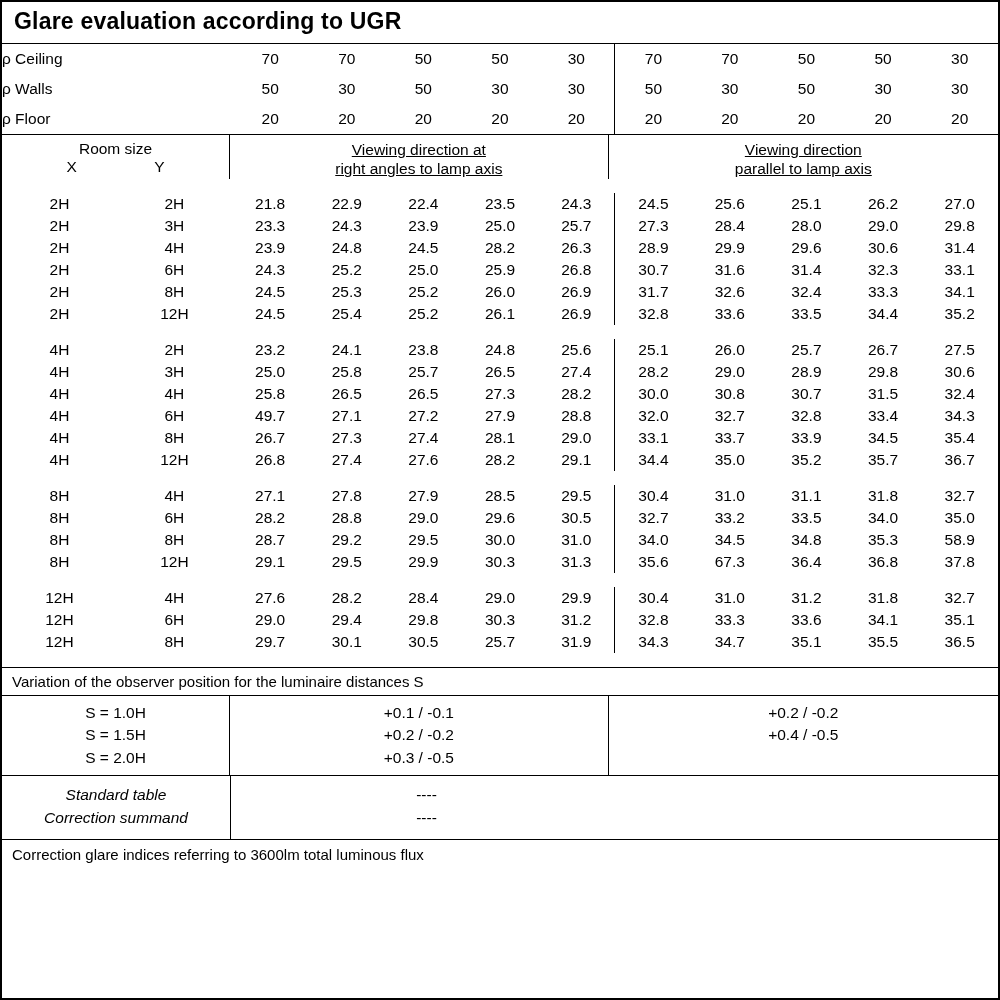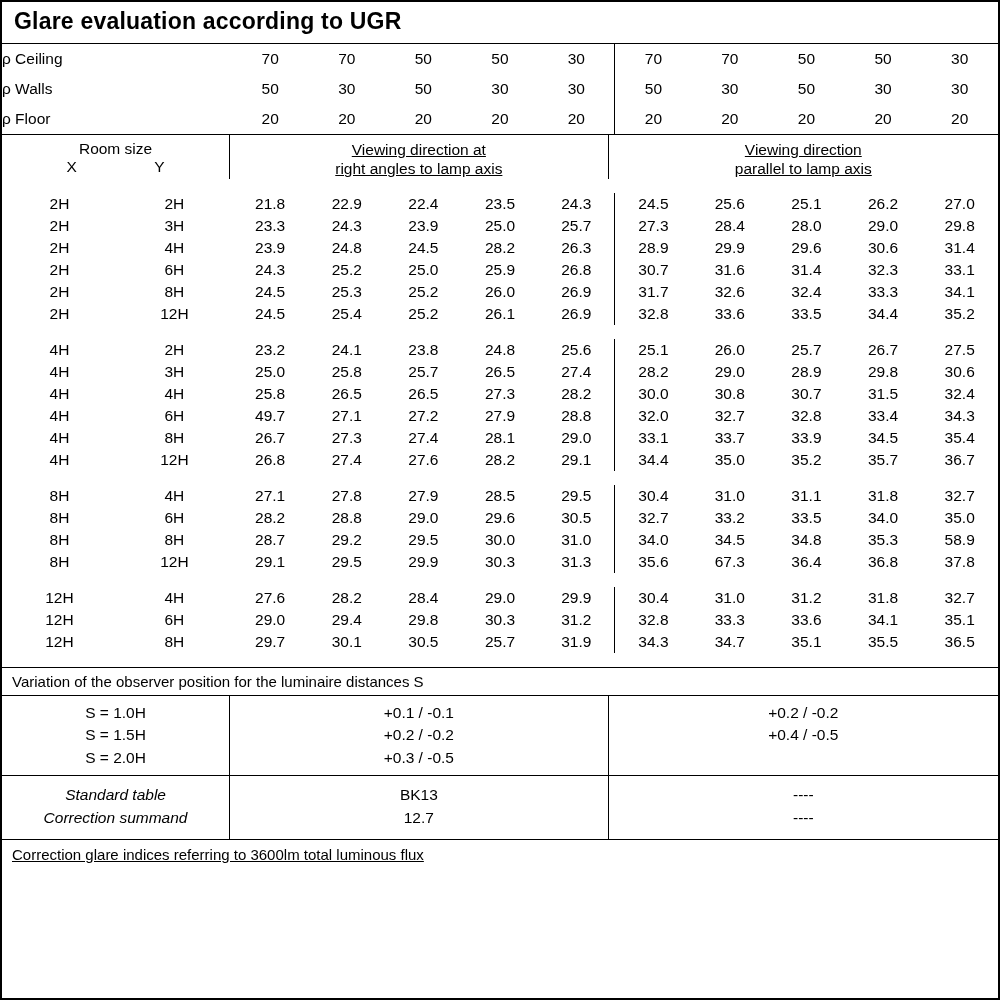--- a/index.html
+++ b/index.html
@@ -143,21 +143,20 @@
   }
   .std-right {
     width: 392px;
     text-align: center;
     padding: 8px 0 10px 0;
     border-left: 1px solid #000;
   }
   .footnote {
     font-size: 15px;
     padding: 6px 0 4px 10px;
-    text-decoration: underline;
   }
 </style>
 </head>
 <body>
 
 <div id="sheet">
 
   <div class="title">Glare evaluation according to UGR</div>
   <div class="hline"></div>
 
@@ -557,24 +556,20 @@
     </div>
   </div>
 
   <div class="hline"></div>
 
   <div class="std-block">
     <div class="std-left">
       <div>Standard table</div>
       <div>Correction summand</div>
     </div>
-    <div class="std-mid">
-      <div>BK13</div>
-      <div>12.7</div>
-    </div>
     <div class="std-right">
       <div>----</div>
       <div>----</div>
     </div>
   </div>
 
   <div class="hline"></div>
 
   <div class="footnote">Correction glare indices referring to 3600lm total luminous flux</div>
 

